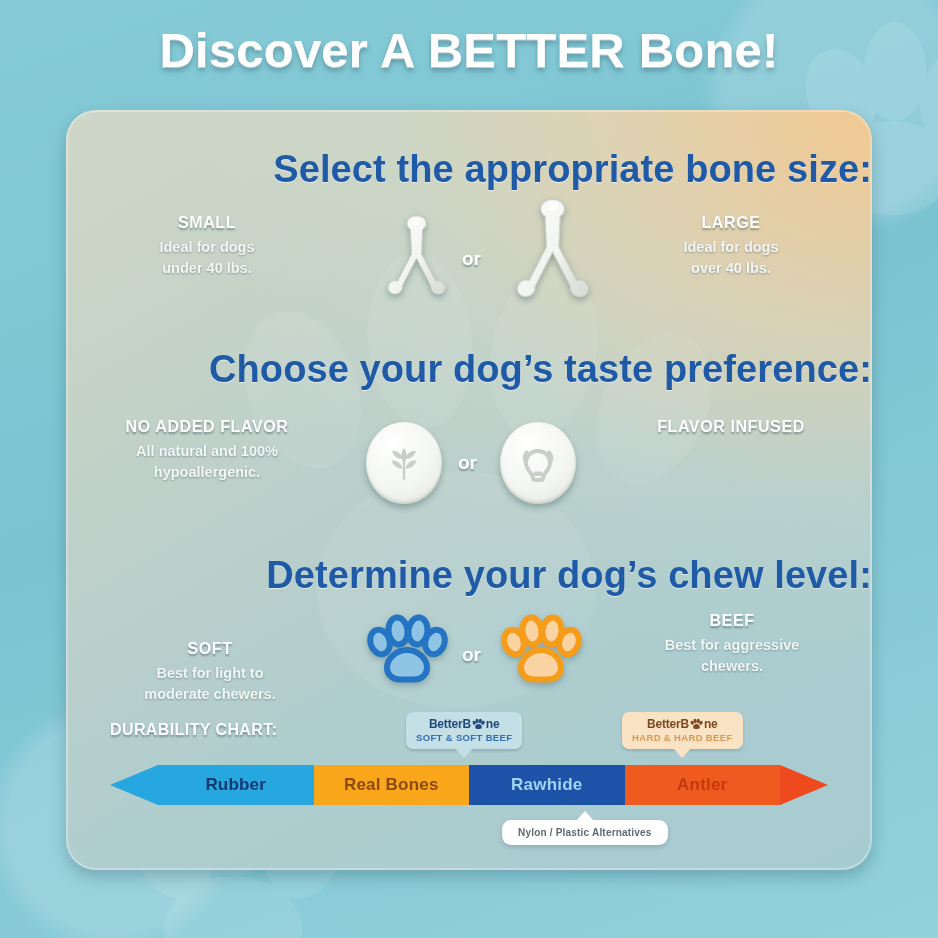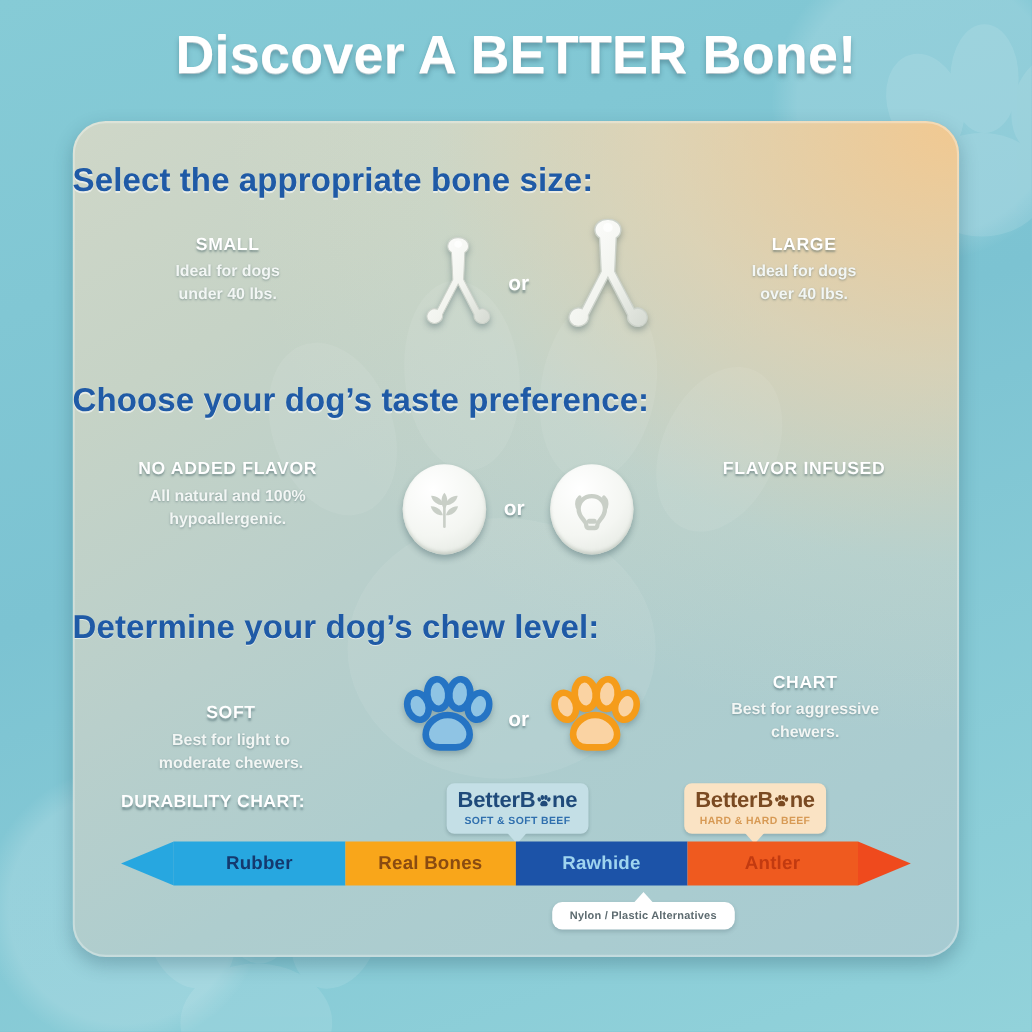--- a/index.html
+++ b/index.html
@@ -28,22 +28,22 @@
     box-shadow:0 7px 16px rgba(30,70,85,.28), inset 0 0 0 2px rgba(255,255,255,.30);
     overflow:hidden;
   }
   #card .watermark{position:absolute;opacity:.07;}
   #card .watermark .pad{position:absolute;background:#ffffff;border-radius:50%;}
 
   .inner{position:absolute;inset:0;}
 
   
   .sect-title{
-    position:absolute;width:100%;text-align:left;
-    color:#1f5aa6;font-size:30px;font-weight:bold;letter-spacing:.1px;
+    position:absolute;width:100%;text-align:right;
+    color:#1f5aa6;font-size:38px;font-weight:bold;letter-spacing:.1px;
     text-shadow:0 1px 0 rgba(255,255,255,.55);
   }
   .opt{position:absolute;text-align:center;}
   .opt .head{
     color:#ffffff;font-size:16px;font-weight:bold;letter-spacing:.6px;
     text-shadow:0 2px 2px rgba(40,70,80,.45);
   }
   .opt .sub{
     color:#f2f6f4;font-size:14.5px;font-weight:bold;line-height:1.45;margin-top:5px;
     text-shadow:0 1px 2px rgba(40,70,80,.4);
@@ -79,21 +79,21 @@
        font-size:17px;font-weight:bold;letter-spacing:.2px;}
   .arrow-l,.arrow-r{position:absolute;top:0;width:0;height:0;
        border-top:20px solid transparent;border-bottom:20px solid transparent;}
   .arrow-l{left:0;border-right:48px solid #27a7e0;}
   .arrow-r{right:0;border-left:48px solid #ef4a1d;}
 
   .badge{
     position:absolute;border-radius:7px;padding:5px 10px 6px;text-align:center;
     box-shadow:0 2px 3px rgba(40,70,80,.2);
   }
-  .badge .bb{font-size:20px;font-weight:bold;letter-spacing:-.2px;display:flex;align-items:center;justify-content:center;gap:1px;}
+  .badge .bb{font-size:12px;font-weight:bold;letter-spacing:-.2px;display:flex;align-items:center;justify-content:center;gap:1px;}
   .badge .bbsub{font-size:9.5px;font-weight:bold;letter-spacing:.35px;margin-top:1px;}
   .badge .tail{position:absolute;bottom:-9px;left:50%;margin-left:-9px;width:0;height:0;
        border-left:9px solid transparent;border-right:9px solid transparent;}
   .badge-soft{background:#c4dfe6;color:#1f4a7a;}
   .badge-soft .tail{border-top:10px solid #c4dfe6;}
   .badge-soft .bbsub{color:#2f6fae;}
   .badge-hard{background:#fae3c4;color:#7a4a22;}
   .badge-hard .tail{border-top:10px solid #fae3c4;}
   .badge-hard .bbsub{color:#d79a55;}
 
@@ -240,21 +240,21 @@
       <g fill="#fad3a3" stroke="#f59c1a" stroke-width="6">
         <ellipse cx="14" cy="30" rx="9.5" ry="12.5" transform="rotate(-18 14 30)"></ellipse>
         <ellipse cx="32" cy="19" rx="9.5" ry="13.5" transform="rotate(-7 32 19)"></ellipse>
         <ellipse cx="52" cy="19" rx="9.5" ry="13.5" transform="rotate(7 52 19)"></ellipse>
         <ellipse cx="69" cy="30" rx="9.5" ry="12.5" transform="rotate(18 69 30)"></ellipse>
         <path d="M41 38c11 0 20 8.6 20 17.8 0 7-5.6 11.6-12.6 11.6h-14.8C26.6 67.4 21 62.8 21 55.8 21 46.6 30 38 41 38Z"></path>
       </g>
     </svg>
 
     <div class="opt" style="left:546px;top:502px;width:240px;">
-      <div class="head">CHART</div>
+      <div class="head">BEEF</div>
       <div class="sub" style="white-space:pre-line;">Best for aggressive
 chewers.</div>
     </div>
 
     <div id="dur-label">DURABILITY CHART:</div>
 
     <div class="badge badge-soft" style="left:340px;top:602px;">
       <div class="bb">
         <span>BetterB</span>
         <svg width="13" height="13" viewBox="0 0 82 78" style="margin:0 0px;">

